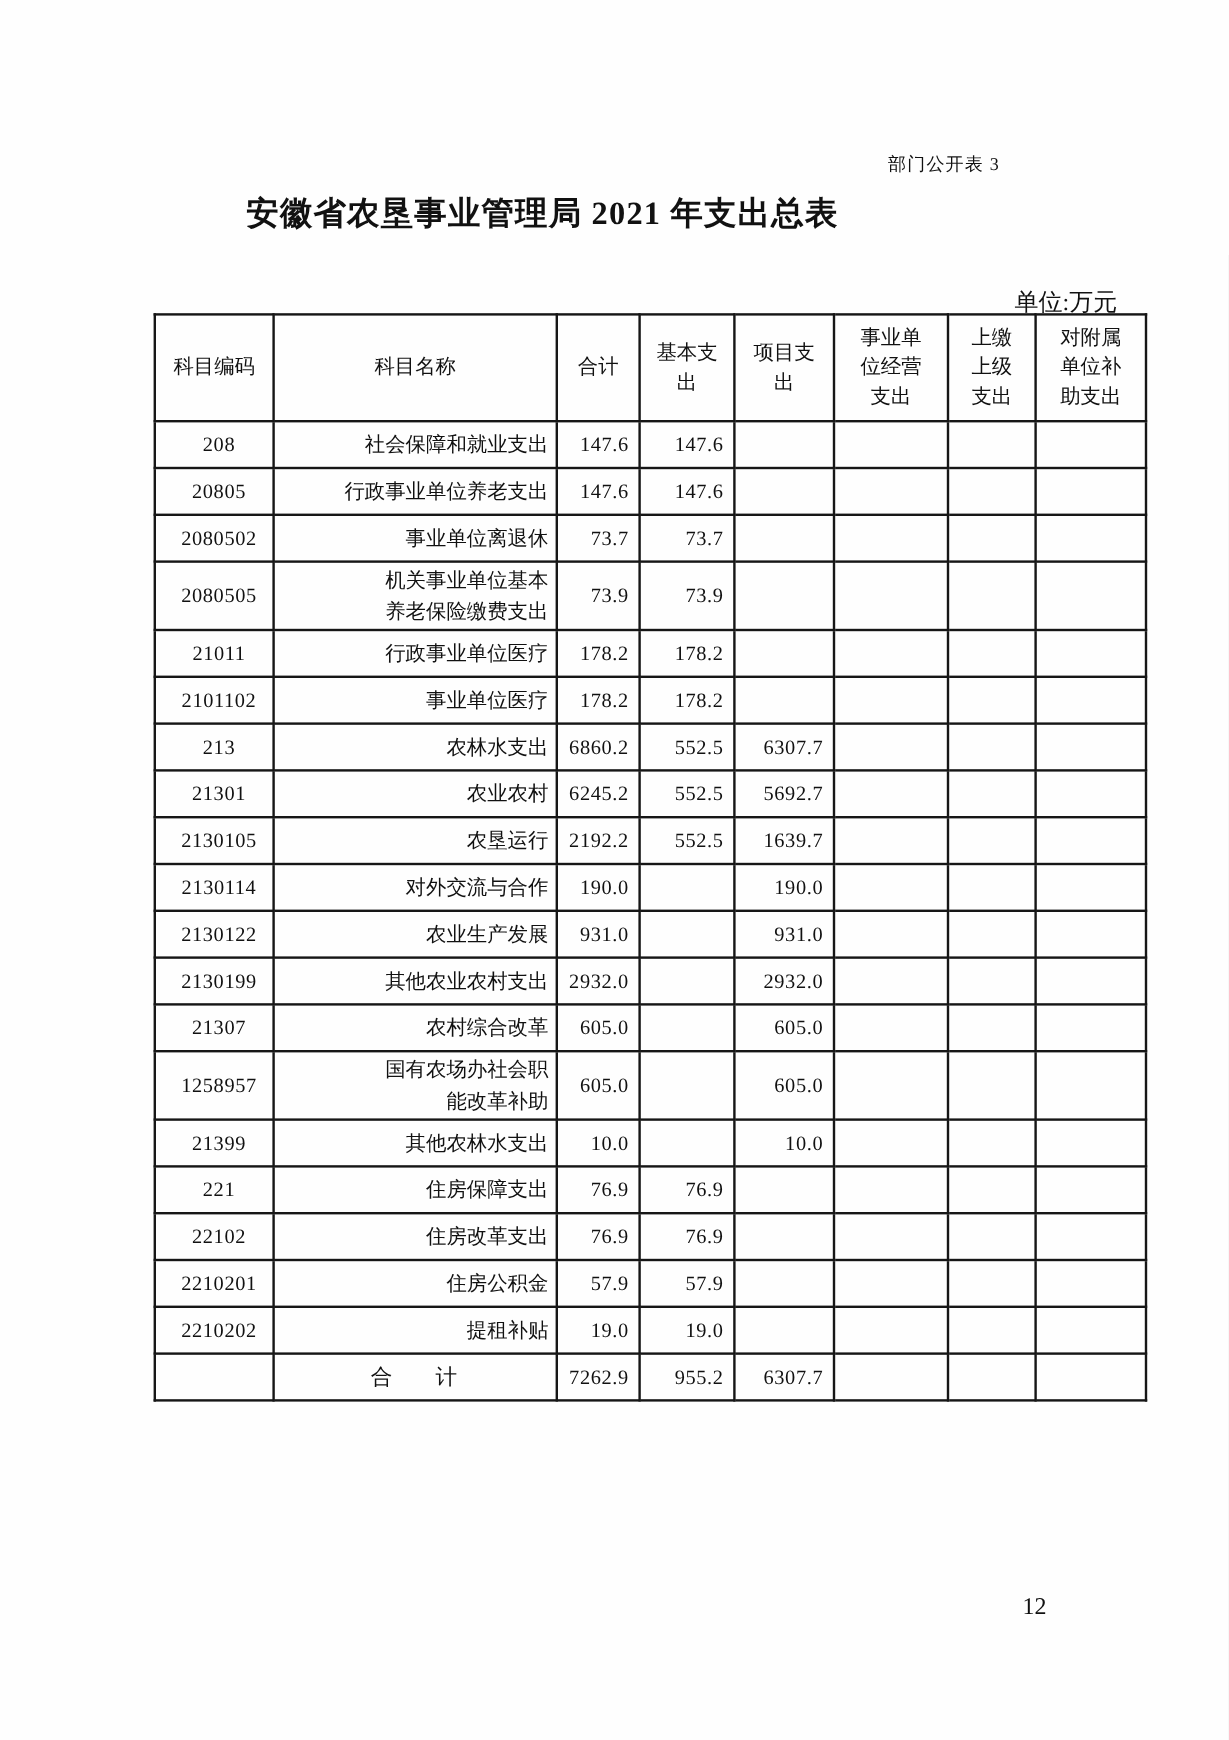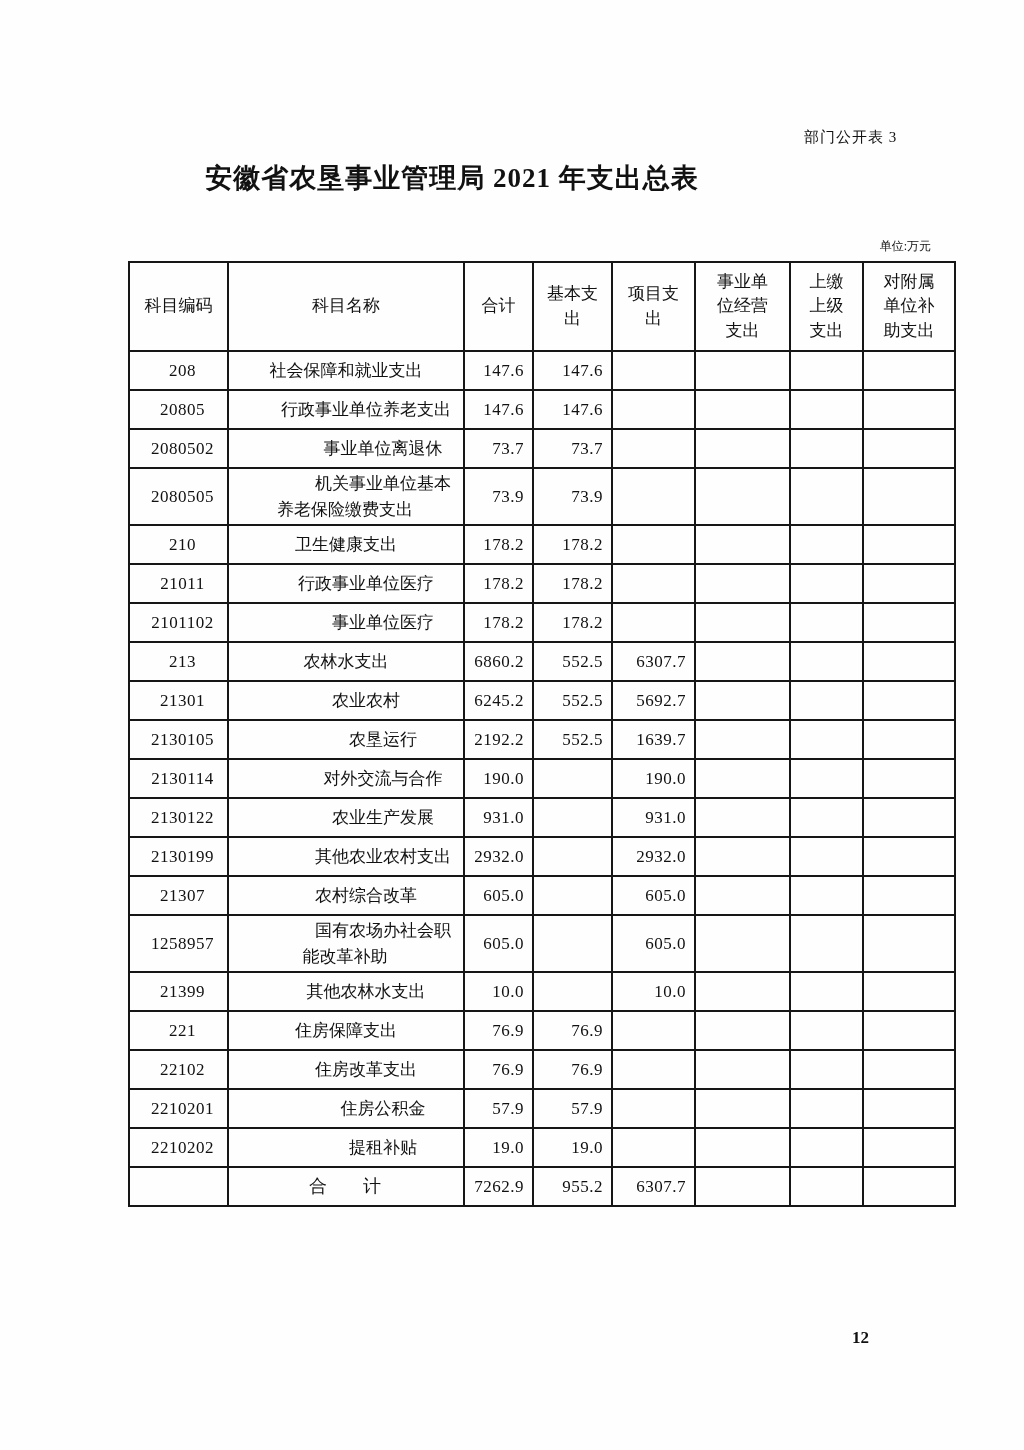--- a/index.html
+++ b/index.html
@@ -13,41 +13,41 @@
     height: 1450px;
     margin: 0 auto;
     background: #fefefe;
     color: #111;
     font-family: "Liberation Serif", "DejaVu Serif", serif;
     overflow: hidden;
   }
   .corner-label {
     position: absolute;
     top: 128px;
-    left: 804px;
+    left: 740px;
     font-size: 15px;
     letter-spacing: 1px;
     white-space: nowrap;
   }
   .doc-title {
     position: absolute;
     top: 160px;
     left: 0;
     width: 904px;
     text-align: center;
     font-size: 27px;
     font-weight: bold;
     letter-spacing: 1px;
     white-space: nowrap;
   }
   .unit-label {
     position: absolute;
     top: 238px;
     right: 93px;
-    font-size: 12px;
+    font-size: 20px;
     white-space: nowrap;
   }
   .table-wrap {
     position: absolute;
     top: 261px;
     left: 128px;
     width: 826px;
   }
   table.budget {
     border-collapse: collapse;
@@ -83,43 +83,43 @@
     padding: 2px 0;
   }
   td.code {
     padding-left: 8px !important;
     text-align: center;
     letter-spacing: 0.5px;
   }
   td.name {
     padding-left: 4px !important;
     padding-right: 6px !important;
-    text-align: center;
+    text-align: right;
     line-height: 1.5;
   }
   td.name.indent-1 { text-indent: 2px; }
   td.name.indent-2 { text-indent: 42px; }
   td.name.indent-3 { text-indent: 76px; }
   td.num {
     padding-right: 8px !important;
     text-align: right;
     letter-spacing: 0.5px;
   }
   tr.total-row td { height: 42px; }
   tr.total-row td.name {
     text-align: center;
     text-indent: 0;
     font-size: 18px;
   }
   .page-number {
     position: absolute;
     top: 1328px;
     left: 852px;
-    font-size: 17px;
-    font-weight: bold;
+    font-size: 20px;
+    font-weight: normal;
   }
 </style>
 </head>
 <body>
 
 <div class="page">
 
   <div class="corner-label">部门公开表 3</div>
 
   <div class="doc-title">安徽省农垦事业管理局 2021 年支出总表</div>
@@ -193,30 +193,20 @@
             <td class="code">2080505</td>
             <td class="name indent-3">机关事业单位基本养老保险缴费支出</td>
             <td class="num">73.9</td>
             <td class="num">73.9</td>
             <td class="num"></td>
             <td class="num"></td>
             <td class="num"></td>
             <td class="num"></td>
           </tr>
           <tr>
-            <td class="code">210</td>
-            <td class="name indent-1">卫生健康支出</td>
-            <td class="num">178.2</td>
-            <td class="num">178.2</td>
-            <td class="num"></td>
-            <td class="num"></td>
-            <td class="num"></td>
-            <td class="num"></td>
-          </tr>
-          <tr>
             <td class="code">21011</td>
             <td class="name indent-2">行政事业单位医疗</td>
             <td class="num">178.2</td>
             <td class="num">178.2</td>
             <td class="num"></td>
             <td class="num"></td>
             <td class="num"></td>
             <td class="num"></td>
           </tr>
           <tr>

